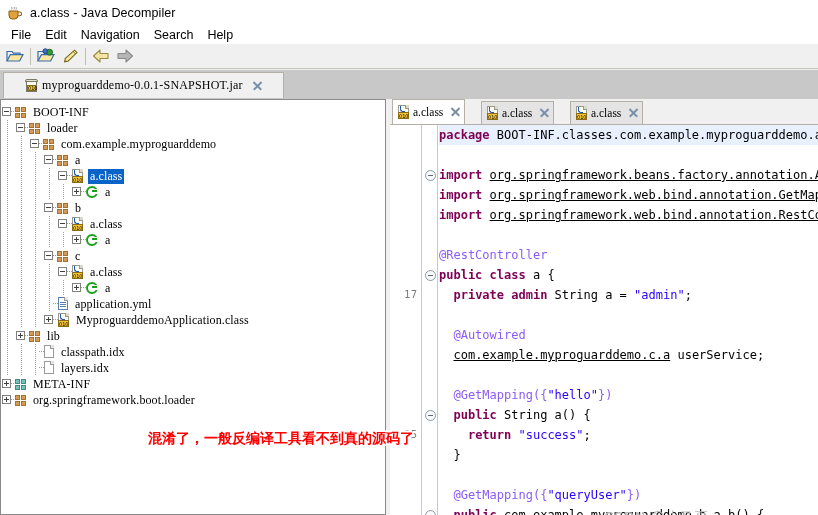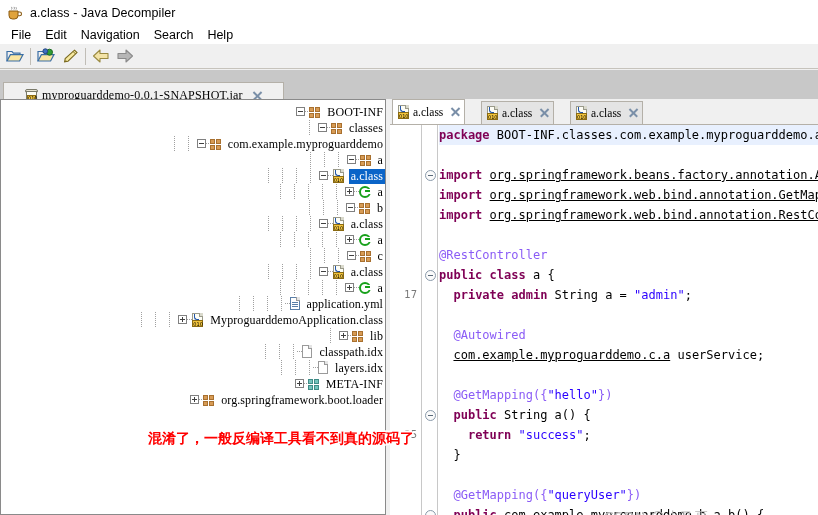--- a/index.html
+++ b/index.html
@@ -36,42 +36,42 @@
   }
   .tb-btn{width:24px;height:22px;display:flex;align-items:center;justify-content:center;cursor:default;}
   .tb-sep{width:1px;height:17px;background:#c0bdb6;margin:0 3px;}
 
   
   .jarstrip{
     position:absolute;left:0;top:70px;width:818px;height:29px;
     background:#c8c8c8;
   }
   .jartab{
-    position:absolute;left:3px;top:12px;height:26px;
+    position:absolute;left:3px;top:2px;height:26px;
     background:#f0f0f0;border:1px solid #b4b0a8;border-bottom:none;
     display:flex;align-items:center;padding:0 21px;box-sizing:border-box;
     font-family:"Liberation Serif", serif;font-size:12px;
   }
   .jartab .lbl{margin:0 5px 0 4px;letter-spacing:.2px;}
 
   
   .leftpane{
     position:absolute;left:0;top:99px;width:386px;height:416px;
     background:#ffffff;border:1px solid #8a8a8a;box-sizing:border-box;
     overflow:hidden;
   }
   .splitter{position:absolute;left:386px;top:99px;width:4px;height:416px;background:#f0f0f0;cursor:col-resize;}
   .rightpane{
     position:absolute;left:390px;top:99px;width:428px;height:416px;
     background:#f0f0f0;overflow:hidden;
   }
 
   
   .tree{padding:4px 0 0 0;font-family:"Liberation Serif", serif;font-size:12px;}
-  .trow{height:16px;display:flex;align-items:center;white-space:nowrap;position:relative;justify-content:flex-end;}
+  .trow{height:16px;display:flex;align-items:center;white-space:nowrap;position:relative;}
   .tw{display:inline-block;width:14px;height:16px;position:relative;flex:none;}
   .expander{
     position:absolute;left:1px;top:3px;width:9px;height:9px;
     border:1px solid #808080;background:#fff;box-sizing:border-box;cursor:pointer;
   }
   .expander:before{content:"";position:absolute;left:1px;top:3px;width:5px;height:1px;background:#404040;}
   .expander.plus:after{content:"";position:absolute;left:3px;top:1px;width:1px;height:5px;background:#404040;}
   .guide{position:absolute;left:6px;top:0;width:1px;height:16px;
     background-image:linear-gradient(to bottom,#a0a0a0 50%,transparent 50%);
     background-size:1px 2px;}
@@ -271,21 +271,21 @@
           <span class="tw">
             <span class="expander"></span>
             <span class="dashr"></span>
           </span>
           <span class="ic ic-pkg pkg-orange">
             <i class="a"></i>
             <i class="b"></i>
             <i class="c"></i>
             <i class="d"></i>
           </span>
-          <span class="tlabel">classes</span>
+          <span class="tlabel">loader</span>
         </div>
         <div class="trow">
           <span class="tw">
             <span class="guide"></span>
           </span>
           <span class="tw">
             <span class="guide"></span>
           </span>
           <span class="tw">
             <span class="expander"></span>

